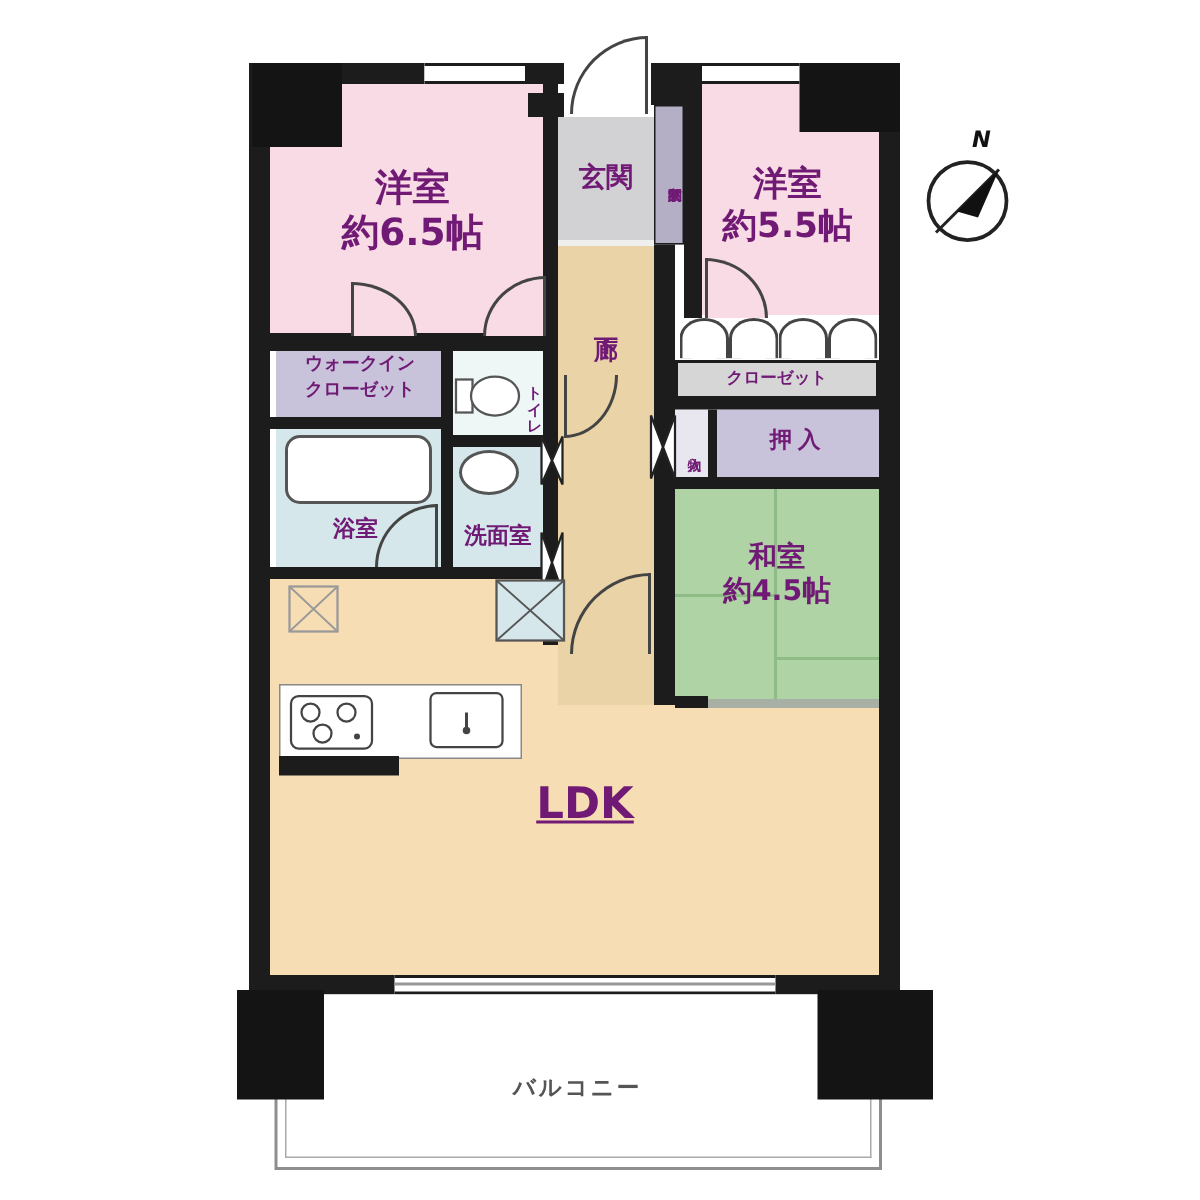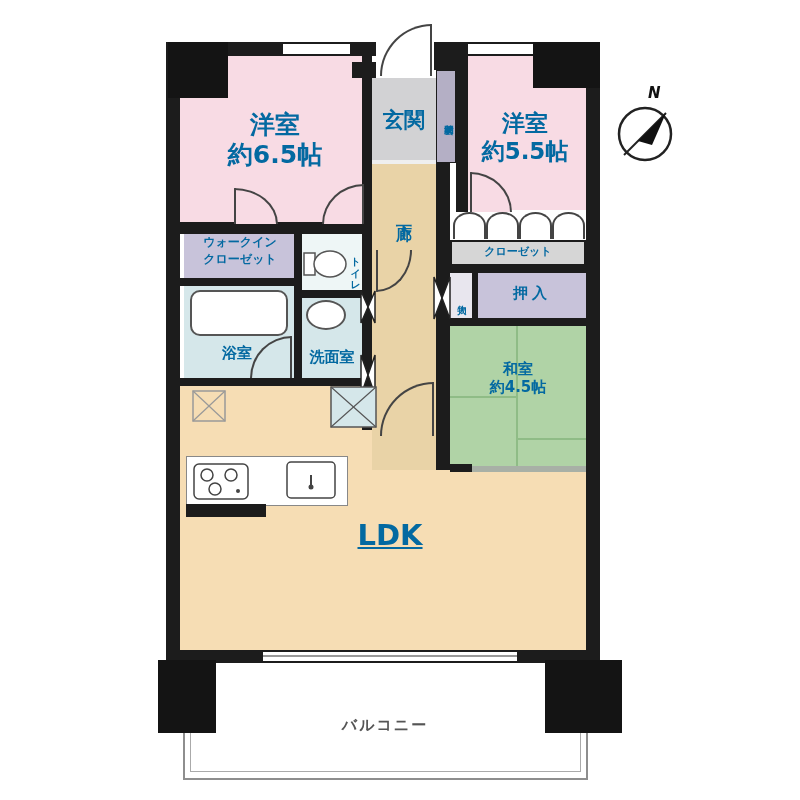--- a/index.html
+++ b/index.html
@@ -2,21 +2,21 @@
 <html><head>
 <meta charset="utf-8">
 <style>
   html,body{margin:0;padding:0;background:#ffffff;}
   #plan{position:relative;width:800px;height:800px;background:#fff;overflow:hidden;
         font-family:"DejaVu Sans",sans-serif;}
   .floor{position:absolute;}
   .wall{position:absolute;background:#1c1c1c;}
   .pillar{position:absolute;background:#141414;}
   .win{position:absolute;background:#fff;border-top:2px solid #1c1c1c;border-bottom:2px solid #1c1c1c;box-sizing:border-box;}
-  .lbl{position:absolute;font-weight:bold;color:#0369a1;text-align:center;line-height:1.2;white-space:nowrap;}
+  .lbl{position:absolute;font-weight:bold;color:#701a75;text-align:center;line-height:1.2;white-space:nowrap;}
   .vert{writing-mode:vertical-rl;text-orientation:upright;letter-spacing:1px;white-space:normal;}
   .arc{position:absolute;box-sizing:border-box;}
   .scallop{position:absolute;width:33px;height:27px;border:2px solid #444;border-bottom:none;
            border-radius:100% 100% 0 0;background:#fff;box-sizing:border-box;}
   .tat{position:absolute;background:#8fbc86;}
   .fixture{position:absolute;box-sizing:border-box;background:#fff;border:2px solid #555;}
   .thin{position:absolute;box-sizing:border-box;}
   svg{position:absolute;overflow:visible;}
   #watermark{position:absolute;left:252px;top:352px;font-size:58px;font-weight:bold;
              color:rgba(224,78,78,0.55);letter-spacing:1px;z-index:60;}
@@ -155,28 +155,28 @@
   <div class="pillar" style="left:545px;top:660px;width:77px;height:73px;"></div>
 
   <div class="lbl" style="left:195px;top:110px;width:160px;font-size:25px;">
     <span>洋室</span><br>
     <span>約6.5帖</span>
   </div>
   <div class="lbl" style="left:455px;top:110px;width:140px;font-size:23px;">
     <span>洋室</span><br>
     <span>約5.5帖</span>
   </div>
-  <div class="lbl" style="left:448px;top:360px;width:140px;font-size:15px;">
+  <div class="lbl" style="left:448px;top:360px;width:140px;font-size:19px;">
     <span>和室</span><br>
     <span>約4.5帖</span>
   </div>
   <div class="lbl" style="left:300px;top:518px;width:180px;font-size:29px;text-decoration:underline;">
     <span>LDK</span><br>
   </div>
-  <div class="lbl" style="left:374px;top:108px;width:60px;font-size:21px;"><span>玄関</span></div>
+  <div class="lbl" style="left:374px;top:108px;width:60px;font-size:18px;"><span>玄関</span></div>
   <div class="lbl vert" style="left:438px;top:78px;width:16px;height:80px;font-size:9px;letter-spacing:0;"><span>玄関収納</span></div>
   <div class="lbl vert" style="left:392px;top:182px;width:22px;height:60px;font-size:16px;"><span>廊下</span></div>
   <div class="lbl" style="left:186px;top:234px;width:108px;font-size:12px;line-height:1.4;">
     <span>ウォークイン</span><br>
     <span>クローゼット</span>
   </div>
   <div class="lbl vert" style="left:347px;top:244px;width:14px;height:46px;font-size:10px;letter-spacing:0;"><span>トイレ</span></div>
   <div class="lbl" style="left:192px;top:344px;width:90px;font-size:15px;font-family:Liberation Serif, serif;"><span>浴室</span></div>
   <div class="lbl" style="left:298px;top:348px;width:68px;font-size:15px;"><span>洗面室</span></div>
   <div class="lbl" style="left:452px;top:245px;width:132px;font-size:11px;"><span>クローゼット</span></div>

